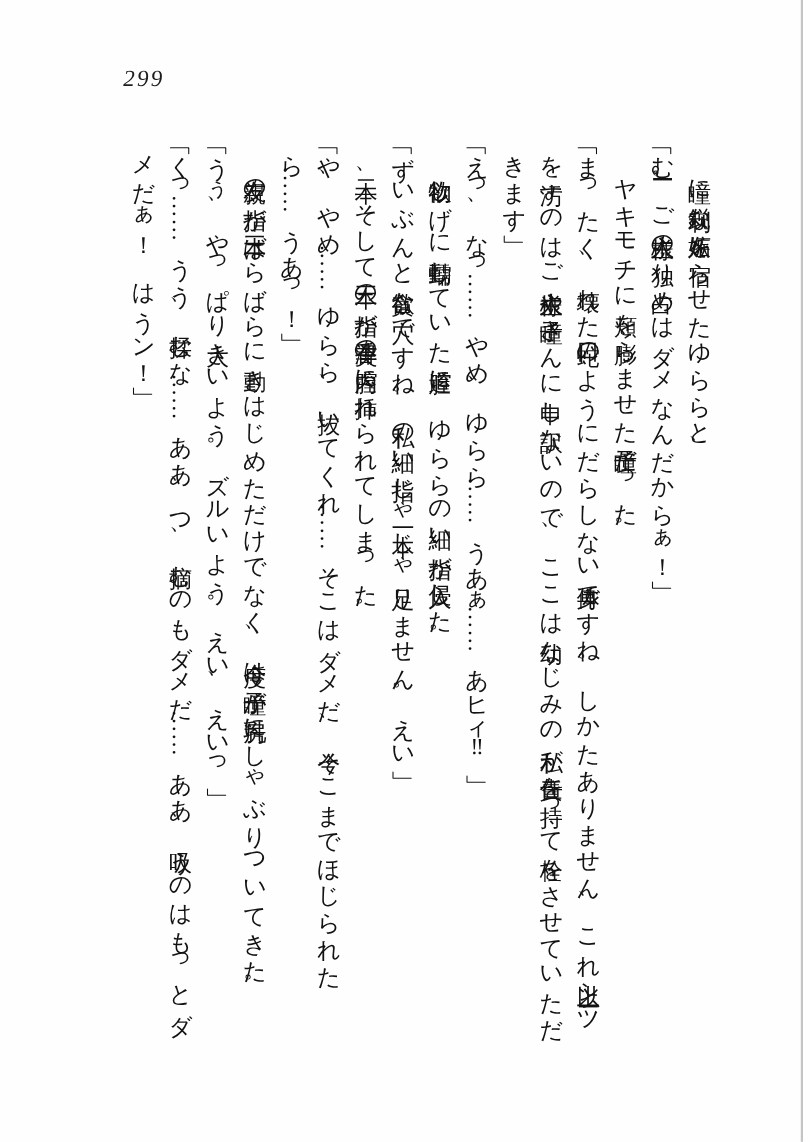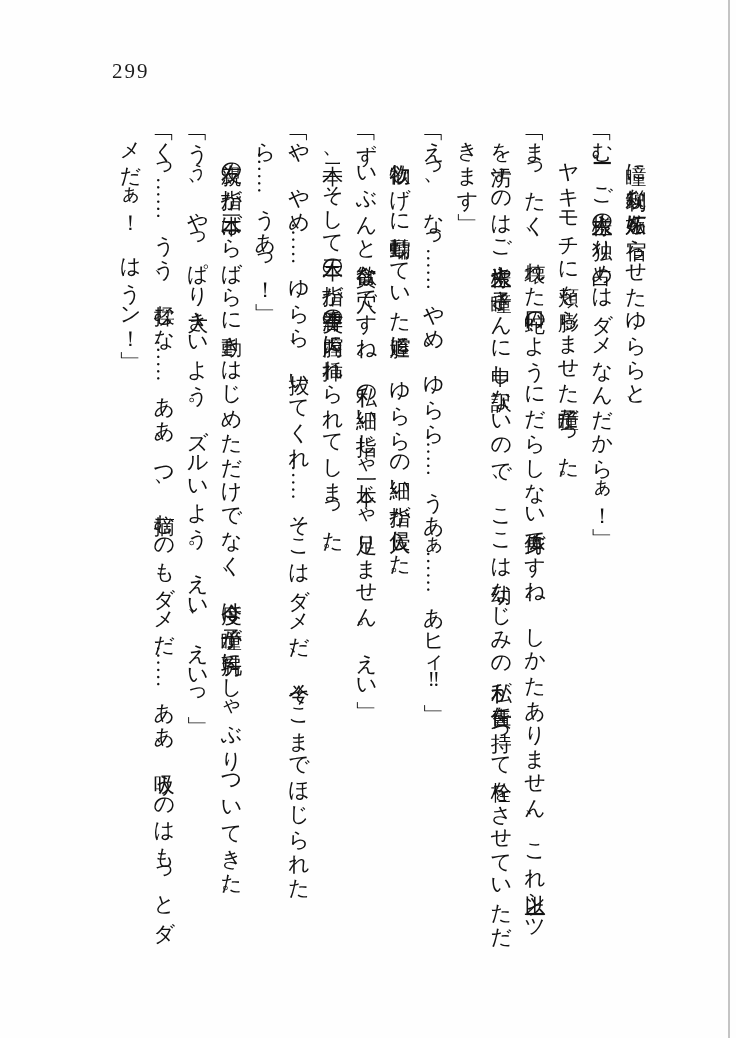--- a/index.html
+++ b/index.html
@@ -19,20 +19,21 @@
     inset: 0;
     background: #fefefe;
   }
   .page-number {
     position: absolute;
     left: 112px;
     top: 59px;
     font-size: 21px;
     letter-spacing: 2px;
     color: #1c1c1c;
+    font-style: italic;
   }
   .text-block {
     position: absolute;
     top: 127px;
     left: 78px;
     width: 574px;
     height: 818px;
     writing-mode: vertical-rl;
     text-orientation: mixed;
     font-size: 21px;

